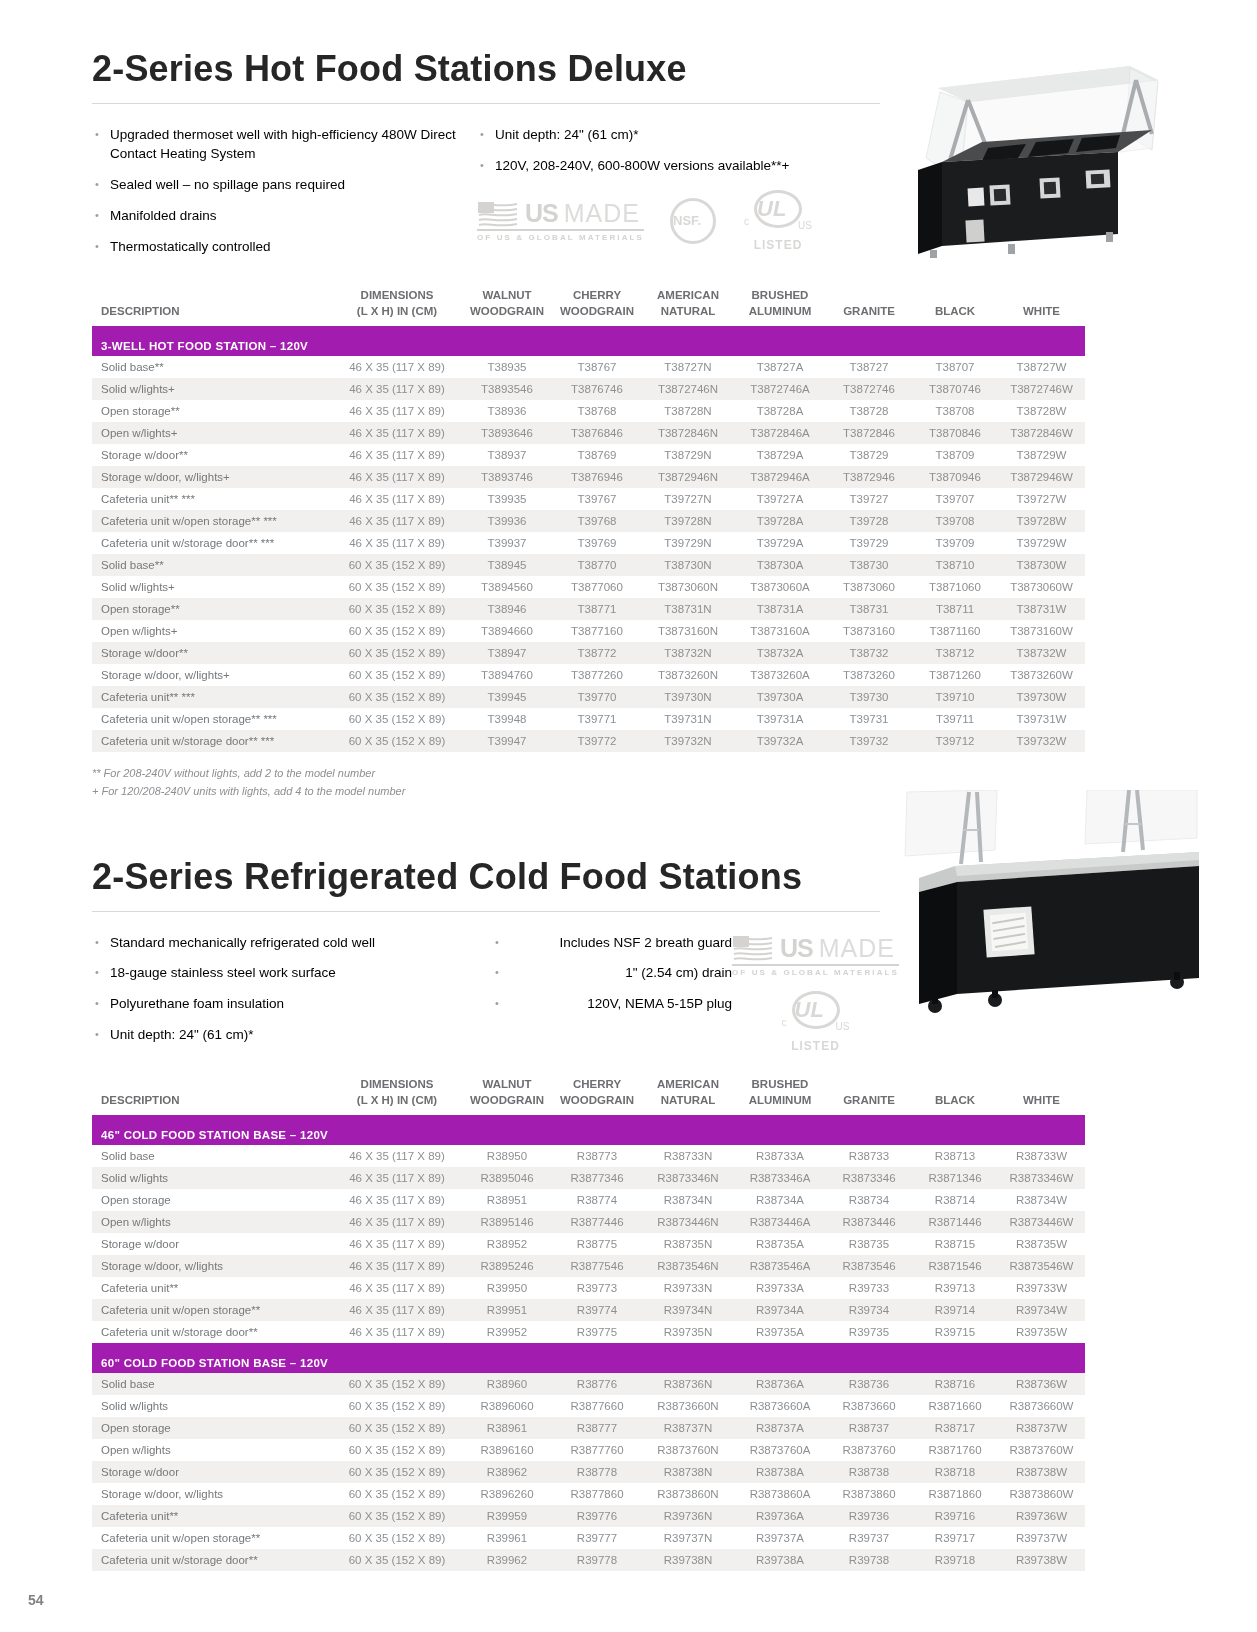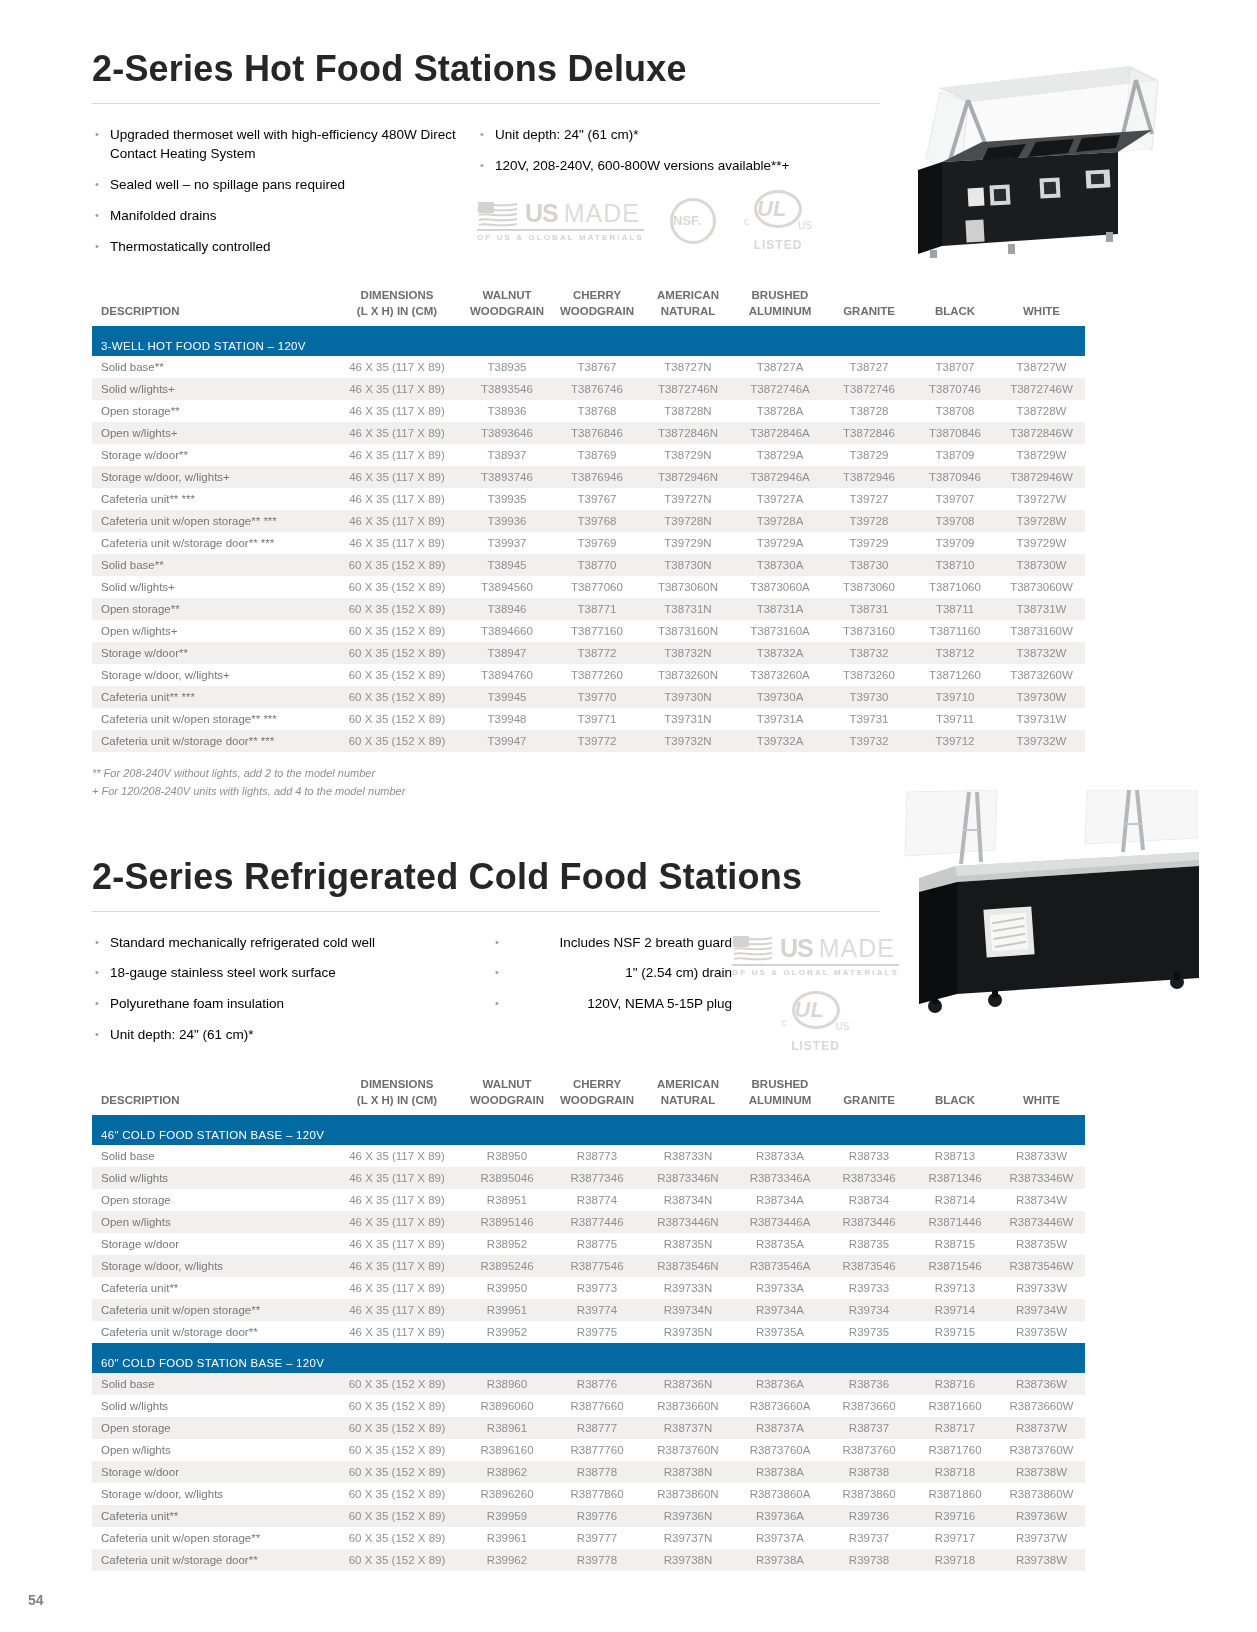--- a/index.html
+++ b/index.html
@@ -29,21 +29,21 @@
   .ul-badge { position:relative; width:72px; height:62px; display:flex; flex-direction:column; align-items:center; color:#d9d8d6; }
   .ul-circle { width:48px; height:48px; border:3px solid #d9d8d6; border-radius:50%; display:flex; align-items:center; justify-content:flex-start; font-size:22px; font-weight:bold; font-style:italic; }
   .ul-c { position:absolute; left:2px; top:26px; font-size:10px; }
   .ul-us { position:absolute; right:2px; top:30px; font-size:10px; }
   .ul-listed { font-size:12px; letter-spacing:1px; font-weight:bold; margin-top:10px; }
 
   
   table.spec { width:993px; border-collapse:collapse; table-layout:fixed; margin-top:20px; }
   table.spec th { font-size:11.5px; font-weight:bold; color:#6d6e71; vertical-align:bottom; text-align:center; white-space:pre-line; padding-bottom:7px; line-height:1.35; }
   table.spec th:first-child { text-align:left; padding-left:9px; }
-  td.band { background:#0369a1; color:#ffffff; font-weight:normal; font-size:11.5px; letter-spacing:0.3px; padding:14px 0 4px 9px; }
+  td.band { background:#a21caf; color:#ffffff; font-weight:bold; font-size:11.5px; letter-spacing:0.3px; padding:14px 0 4px 9px; }
   table.spec td { font-size:11.5px; height:22px; }
   td.model { text-align:center; color:#8d8f92; }
   td.desc { text-align:left; padding-left:9px; color:#76787b; }
   tr.alt { background:#f1f0ee; }
 
   .footnotes { display:flex; margin-top:13px; }
   .footnotes .fcol { font-size:11px; font-style:italic; color:#8d8f92; line-height:1.55; }
   .footnotes .fcol:first-child { width:430px; }
 
   .note-row { display:flex; margin-top:13px; font-size:11px; font-style:italic; color:#8d8f92; }

